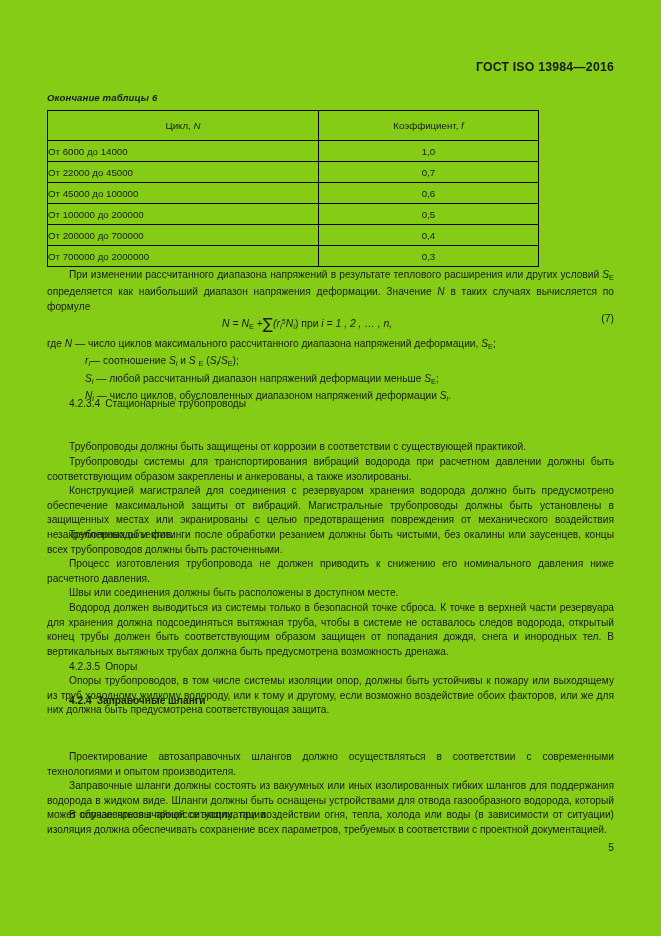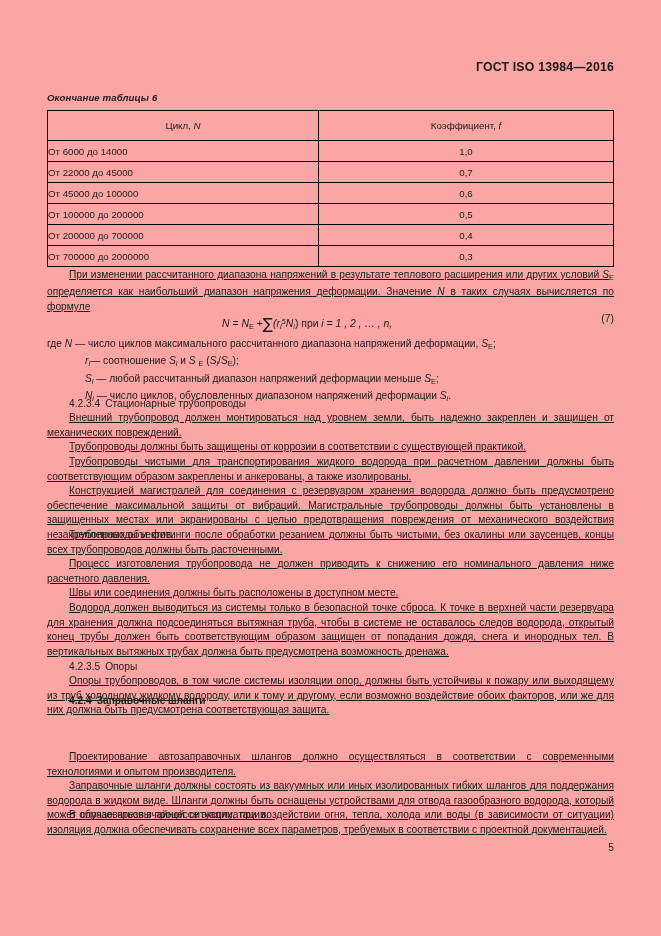--- a/index.html
+++ b/index.html
@@ -13,21 +13,21 @@
     position: relative;
     font-family: "Liberation Sans", sans-serif;
     color: #1a1a1a;
     overflow: hidden;
   }
   .page {
     position: absolute;
     left: 0; top: 0;
     width: 661px;
     height: 936px;
-    background: #fca5a5;
+    background: #84cc16;
   }
 
   
   .doc-header {
     position: absolute;
     top: 60px;
     right: 47px;
     font-size: 12.3px;
     font-weight: bold;
     letter-spacing: 0.2px;
@@ -43,21 +43,21 @@
     font-style: italic;
     font-weight: bold;
     letter-spacing: 0.1px;
   }
 
   
   .data-table {
     position: absolute;
     left: 47px;
     top: 110px;
-    width: 567px;
+    width: 492px;
     border-collapse: collapse;
     font-size: 9.7px;
   }
   .data-table th,
   .data-table td {
     border: 0.8px solid #000;
     padding: 0;
     font-weight: normal;
   }
   .data-table thead th {
@@ -83,21 +83,21 @@
   
   .body-text {
     position: absolute;
     left: 47px;
     width: 567px;
     font-size: 10.2px;
     line-height: 14.55px;
     text-align: justify;
     text-justify: inter-word;
   }
-  .indent { text-indent: 22px; text-decoration: underline; }
+  .indent { text-indent: 22px; }
 
   .para-intro { top: 268px; }
 
   
   .formula-row {
     position: absolute;
     left: 47px;
     top: 313px;
     width: 567px;
     font-size: 10.4px;
@@ -277,23 +277,22 @@
 
     <div class="where-line">
       <span class="nb"><i class="it">N</i><sub class="it">i</sub></span>
       <span>—</span><span> число циклов, обусловленных диапазоном напряжений деформации </span><span class="nb"><i class="it">S</i><sub class="it">i</sub></span><span>.</span>
     </div>
   </div>
 
   <div class="clause-heading h-4234">
     <span class="clause-num">4.2.3.4</span><span>Стационарные трубопроводы</span>
   </div>
-  <div class="body-text indent p-4234-1">Внешний трубопровод должен монтироваться над уровнем земли, быть надежно закреплен и защищен от механических повреждений.</div>
   <div class="body-text indent p-4234-2">Трубопроводы должны быть защищены от коррозии в соответствии с существующей практикой.</div>
-  <div class="body-text indent p-4234-3">Трубопроводы чистыми для транспортирования жидкого водорода при расчетном давлении должны быть соответствующим образом закреплены и анкерованы, а также изолированы.</div>
+  <div class="body-text indent p-4234-3">Трубопроводы системы для транспортирования вибраций водорода при расчетном давлении должны быть соответствующим образом закреплены и анкерованы, а также изолированы.</div>
   <div class="body-text indent p-4234-4">Конструкцией магистралей для соединения с резервуаром хранения водорода должно быть предусмотрено обеспечение максимальной защиты от вибраций. Магистральные трубопроводы должны быть установлены в защищенных местах или экранированы с целью предотвращения повреждения от механического воздействия незакрепленных объектов.</div>
   <div class="body-text indent p-4234-5">Трубопроводы и фитинги после обработки резанием должны быть чистыми, без окалины или заусенцев, концы всех трубопроводов должны быть расточенными.</div>
   <div class="body-text indent p-4234-6">Процесс изготовления трубопровода не должен приводить к снижению его номинального давления ниже расчетного давления.</div>
   <div class="body-text indent p-4234-7">Швы или соединения должны быть расположены в доступном месте.</div>
   <div class="body-text indent p-4234-8">Водород должен выводиться из системы только в безопасной точке сброса. К точке в верхней части резервуара для хранения должна подсоединяться вытяжная труба, чтобы в системе не оставалось следов водорода, открытый конец трубы должен быть соответствующим образом защищен от попадания дождя, снега и инородных тел. В вертикальных вытяжных трубах должна быть предусмотрена возможность дренажа.</div>
 
   <div class="clause-heading h-4235">
     <span class="clause-num">4.2.3.5</span><span>Опоры</span>
   </div>
   <div class="body-text indent p-4235-1">Опоры трубопроводов, в том числе системы изоляции опор, должны быть устойчивы к пожару или выходящему из труб холодному жидкому водороду, или к тому и другому, если возможно воздействие обоих факторов, или же для них должна быть предусмотрена соответствующая защита.</div>

